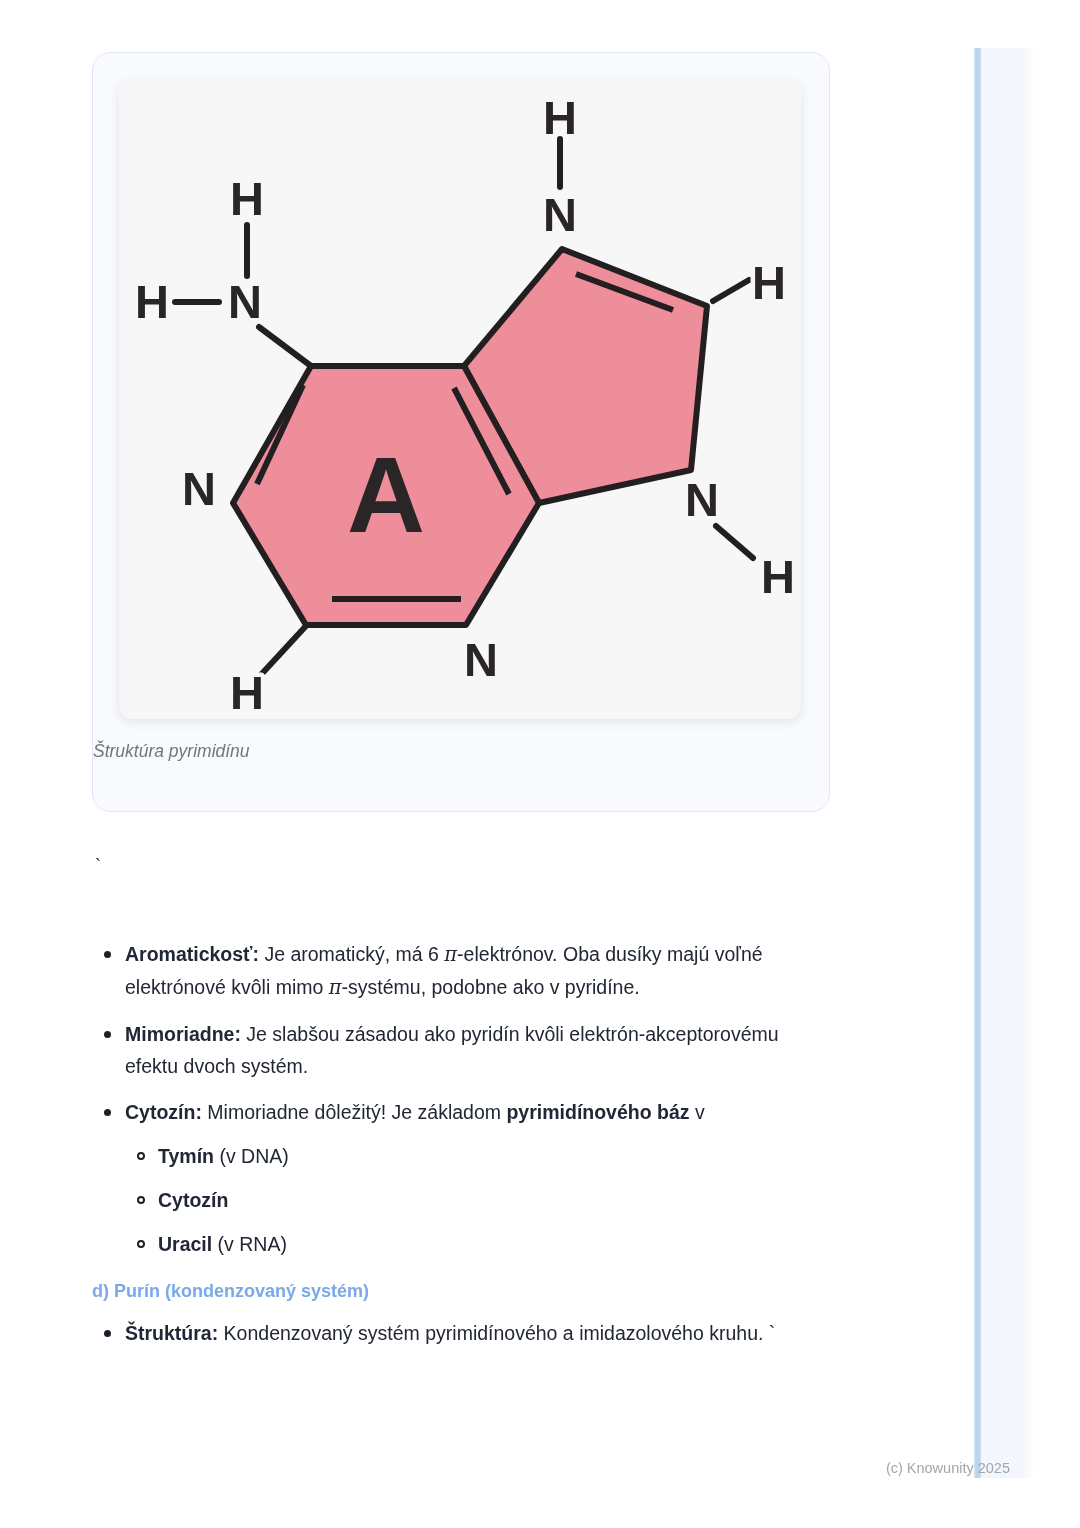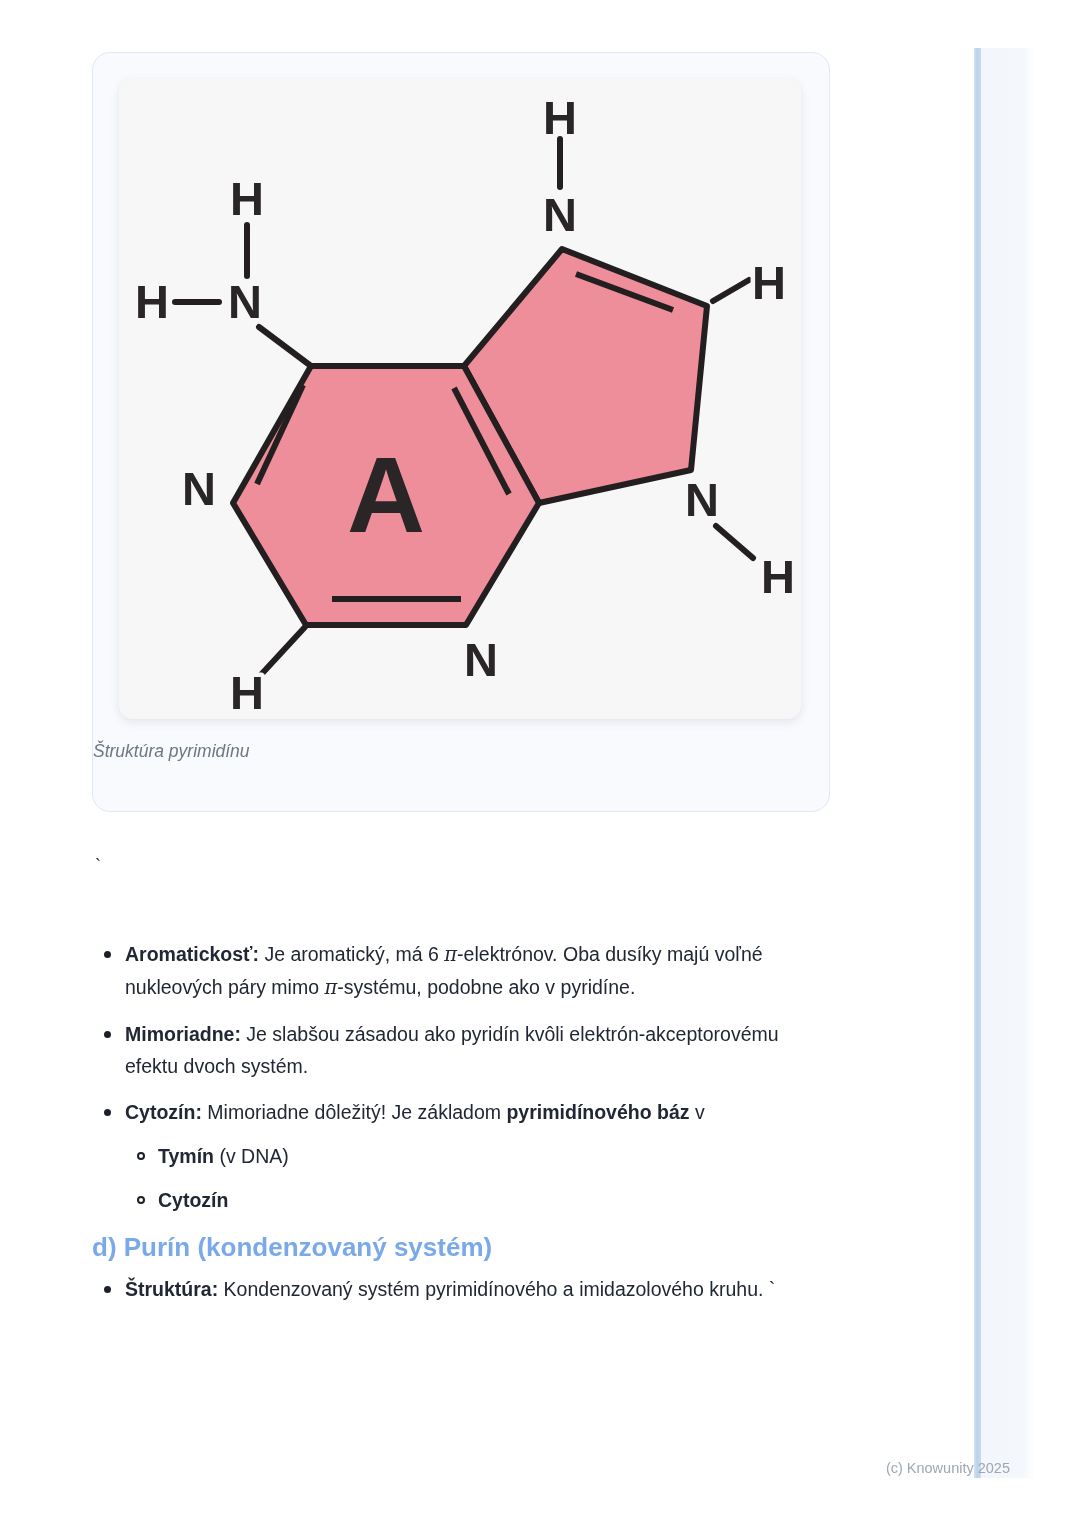--- a/index.html
+++ b/index.html
@@ -95,21 +95,21 @@
     background: transparent;
     border: 2px solid #1b202b;
     box-sizing: border-box;
     width: 8px; height: 8px;
   }
   .b { font-weight: 700; }
   .pi { font-family: "DejaVu Serif", serif; font-style: italic; }
 
   h2.section-heading {
     margin: 10px 0 0 0;
-    font-size: 26px;
+    font-size: 18px;
     line-height: 34px;
     font-weight: 700;
     color: #7aa9e9;
   }
   ul.final-list { list-style: none; margin: 9px 0 0 0; padding: 0 0 0 33px; }
   ul.final-list > li { position: relative; white-space: nowrap; }
   ul.final-list > li::before {
     content: ""; position: absolute; left: -21px; top: 13px;
     width: 7px; height: 7px; border-radius: 50%;
     background: #1b202b;
@@ -163,34 +163,37 @@
     </svg>
   </div>
   <div class="figure-caption">Štruktúra pyrimidínu</div>
 </div>
 
 <div class="stray-tick">`</div>
 
 <div class="content">
   <ul class="bullets">
     <li>
-      <span><span class="b">Aromatickosť:</span><span> Je aromatický, má 6 </span><span class="pi">π</span><span>-elektrónov. Oba dusíky majú voľné</span><br><span>nukleových páry mimo </span><span class="pi">π</span><span>-systému, podobne ako v pyridíne.</span></span>
+      <span><span class="b">Aromatickosť:</span><span> Je aromatický, má 6 </span><span class="pi">π</span><span>-elektrónov. Oba dusíky majú voľné</span><br><span>elektrónové kvôli mimo </span><span class="pi">π</span><span>-systému, podobne ako v pyridíne.</span></span>
     </li>
     <li>
       <span><span class="b">Mimoriadne:</span><span> Je slabšou zásadou ako pyridín kvôli elektrón-akceptorovému</span><br><span>efektu dvoch systém.</span></span>
     </li>
     <li>
       <span><span class="b">Cytozín:</span><span> Mimoriadne dôležitý! Je základom </span><span class="b">pyrimidínového báz</span><span> v</span><br></span>
       <ul class="sub-bullets">
         <li>
           <span><span class="b">Tymín</span><span> (v DNA)</span></span>
         </li>
         <li>
           <span><span class="b">Cytozín</span></span>
         </li>
+        <li>
+          <span><span class="b">Uracil</span><span> (v RNA)</span></span>
+        </li>
       </ul>
     </li>
   </ul>
 
   <h2 class="section-heading">d) Purín (kondenzovaný systém)</h2>
 
   <ul class="final-list">
     <li>
       <span><span class="b">Štruktúra:</span><span> Kondenzovaný systém pyrimidínového a imidazolového kruhu. `</span></span>
     </li>

